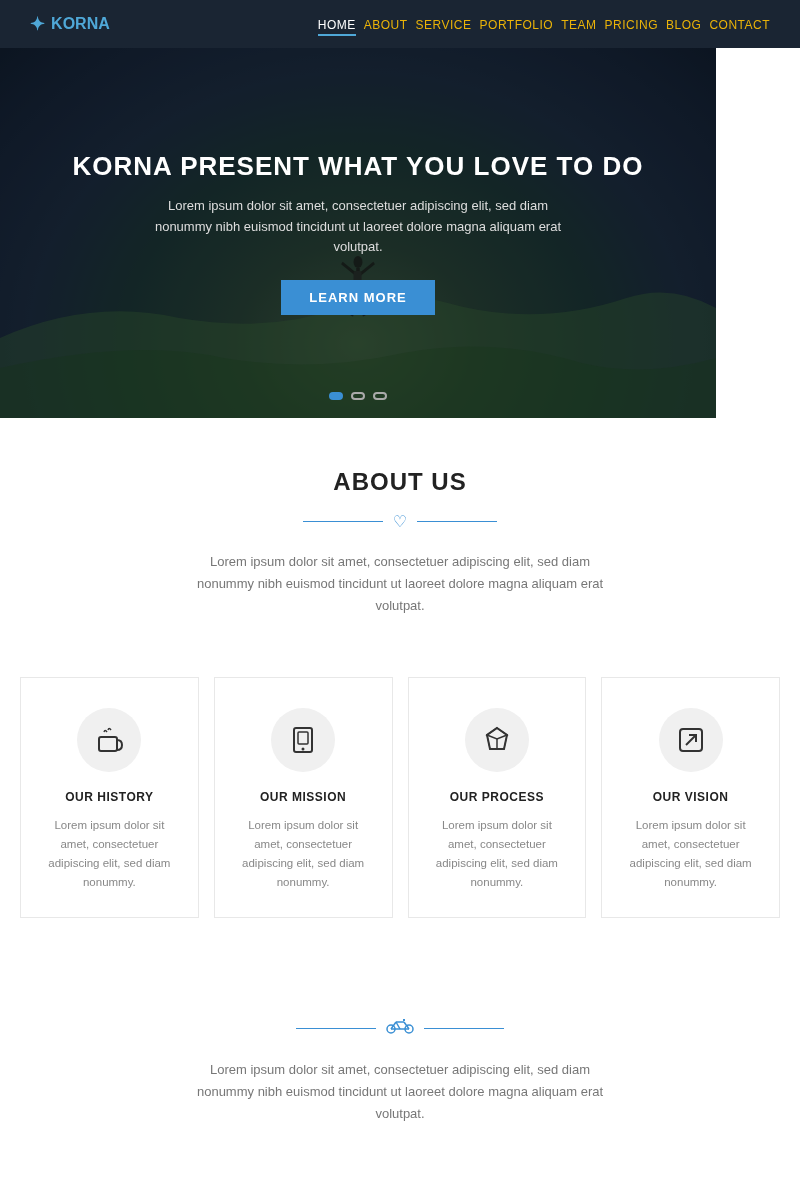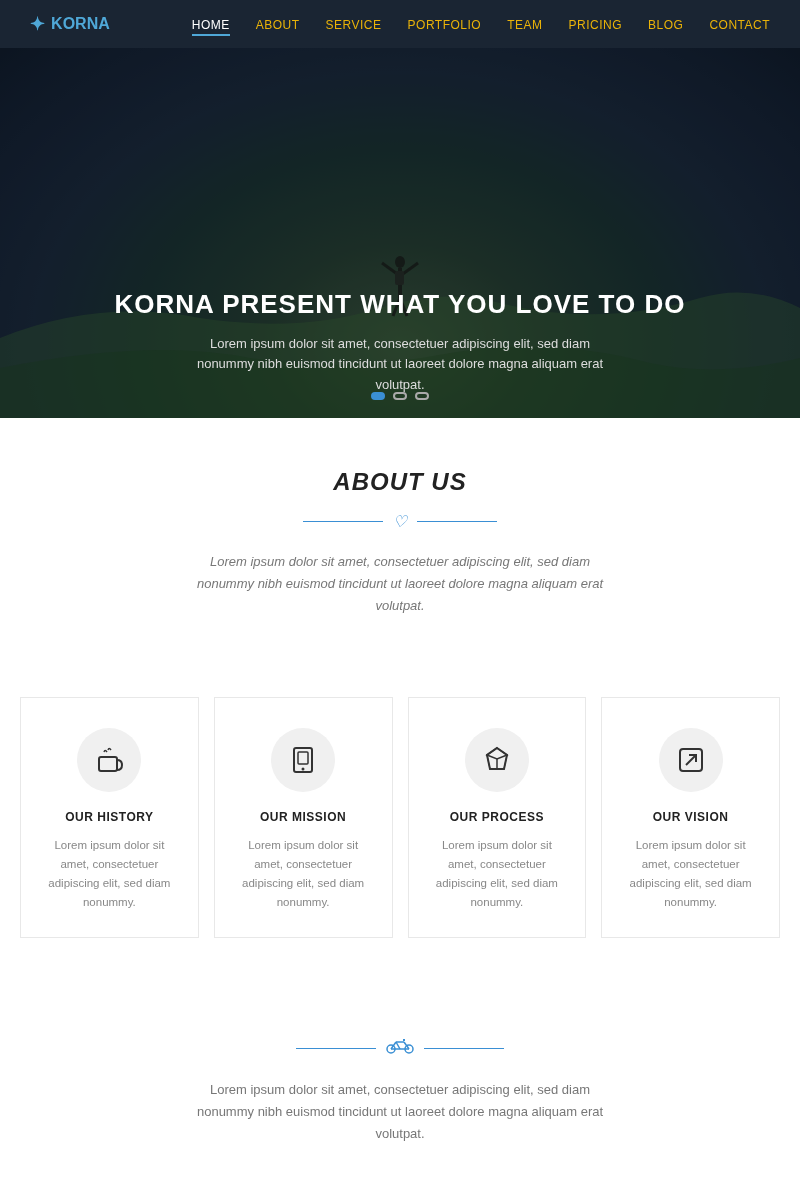--- a/index.html
+++ b/index.html
@@ -21,47 +21,47 @@
       display: flex;
       align-items: center;
       gap: 6px;
     }
     .navbar-brand span.logo-icon {
       color: #4fa8d8;
       font-size: 18px;
     }
     .navbar-nav {
       display: flex;
-      gap: 26px;
+      gap: 8px;
       list-style: none;
     }
     .navbar-nav li a {
       color: #eab308;
       text-decoration: none;
       font-size: 12px;
       letter-spacing: 0.5px;
       text-transform: uppercase;
     }
     .navbar-nav li.active a {
       color: #fff;
       border-bottom: 2px solid #4fa8d8;
       padding-bottom: 2px;
     }
 
     
     .hero {
       position: relative;
-      width: 800px;
+      width: 716px;
       height: 370px;
       background: linear-gradient(rgba(20,30,45,0.65), rgba(20,30,45,0.65)),
         radial-gradient(ellipse at 50% 60%, #3a5a3a 0%, #2a4a2a 30%, #1a2a3a 70%, #0a1525 100%);
       display: flex;
       flex-direction: column;
       align-items: center;
-      justify-content: flex-end;
+      justify-content: center;
       text-align: center;
       overflow: hidden;
     }
     .hero-bg {
       position: absolute;
       inset: 0;
       background:
         radial-gradient(ellipse at 50% 80%, #4a6a3a 0%, #2a4a2a 25%, #1a3a2a 45%, #1a2a3a 65%, #111e2e 85%, #0a1520 100%);
       z-index: 0;
     }
@@ -120,21 +120,20 @@
     .dot.empty {
       background: transparent;
       border: 2px solid #aaa;
       border-radius: 4px;
     }
 
     
     .about-section {
       padding: 50px 30px 40px;
       text-align: center;
-      font-style: italic;
     }
     .section-title {
       font-size: 24px;
       font-weight: 800;
       color: #222;
       text-transform: uppercase;
       letter-spacing: 1px;
       margin-bottom: 16px;
     }
     .divider-heart {
@@ -166,21 +165,20 @@
       padding: 20px 20px 50px;
       display: flex;
       gap: 15px;
     }
     .card {
       flex: 1;
       background: #fff;
       border: 1px solid #e8e8e8;
       padding: 30px 20px 25px;
       text-align: center;
-      margin-top: 20px;
     }
     .card-icon-circle {
       width: 64px;
       height: 64px;
       border-radius: 50%;
       background: #f0f0f0;
       display: flex;
       align-items: center;
       justify-content: center;
       margin: 0 auto 18px;
@@ -264,20 +262,21 @@
       <line x1="20" y1="50" x2="13" y2="68" stroke="#111" stroke-width="3"></line>
       <line x1="20" y1="50" x2="27" y2="68" stroke="#111" stroke-width="3"></line>
 
       <rect x="15" y="23" width="9" height="14" rx="2" fill="#1a1a1a"></rect>
     </g>
   </svg>
 
   <div class="hero-content">
     <h1>KORNA PRESENT WHAT YOU LOVE TO DO</h1>
     <p>Lorem ipsum dolor sit amet, consectetuer adipiscing elit, sed diam nonummy nibh euismod tincidunt ut laoreet dolore magna aliquam erat volutpat.</p>
+    <button class="btn-learn">LEARN MORE</button>
   </div>
 
   <div class="slider-dots">
     <div class="dot"></div>
     <div class="dot empty"></div>
     <div class="dot empty"></div>
   </div>
 </section>
 
 <section class="about-section">

